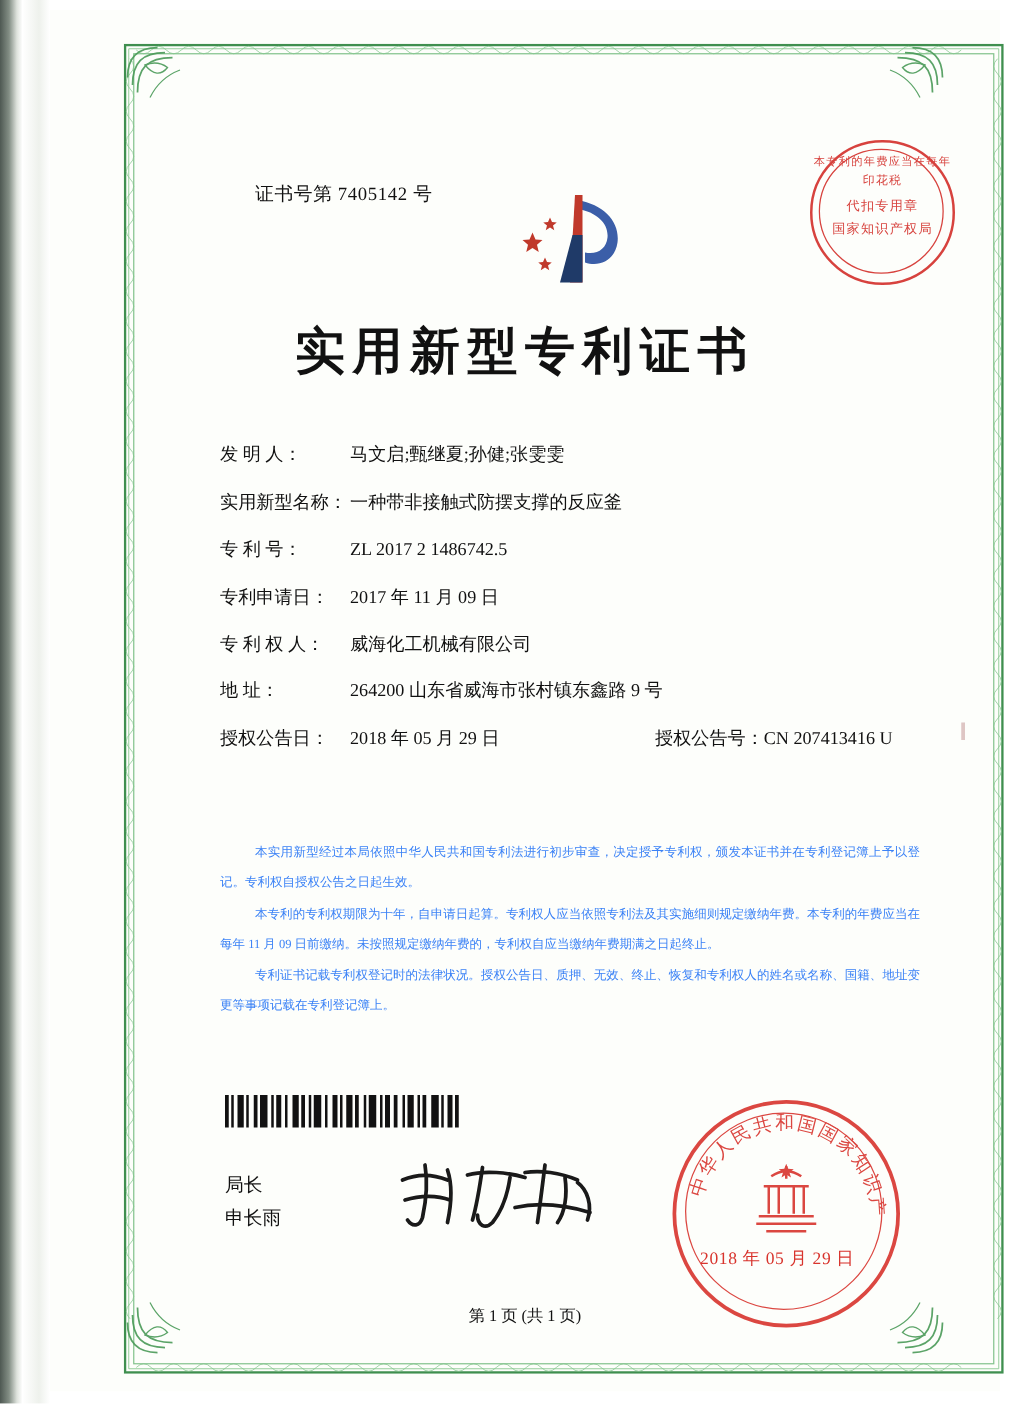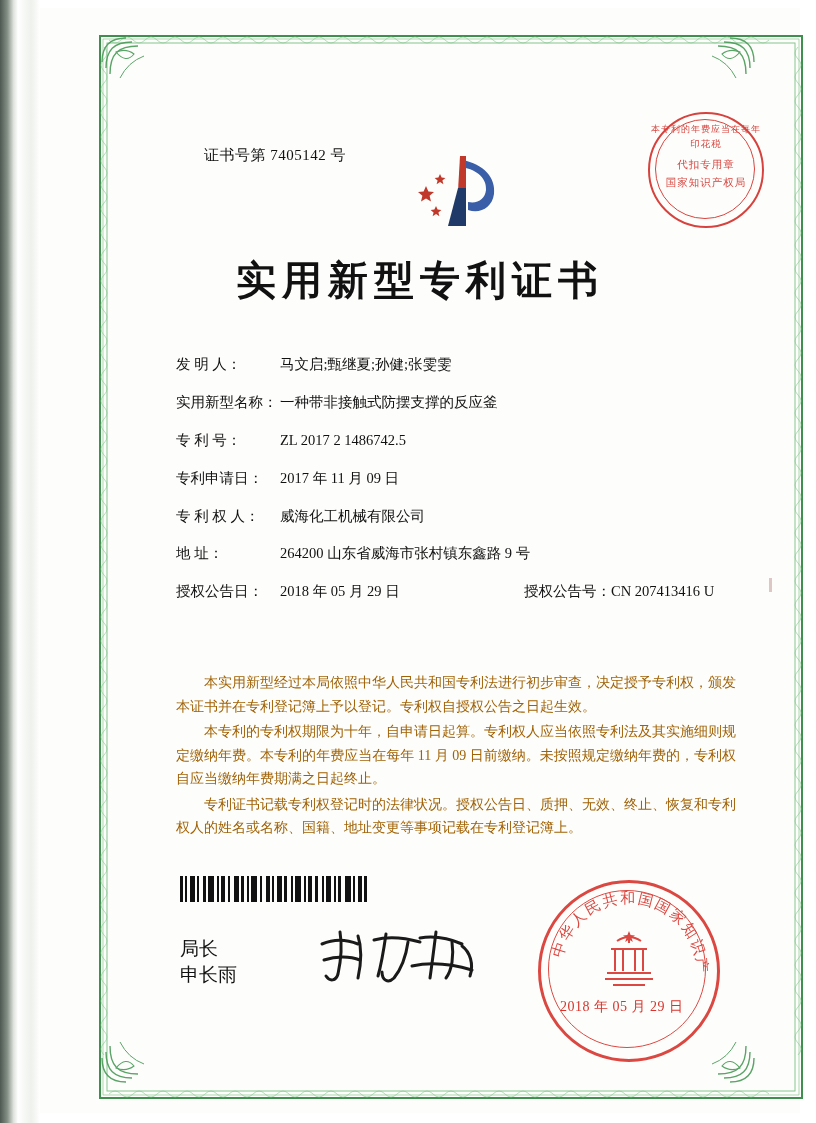--- a/index.html
+++ b/index.html
@@ -139,23 +139,23 @@
   }
   .pub-no {
     position: absolute;
     left: 348px; top: 0;
   }
 
   .paras {
     position: absolute;
     left: 136px; top: 663px;
     width: 560px;
-    font-size: 14px;
+    font-size: 10px;
     line-height: 23.5px;
-    color: #a16207;
+    color: #3b82f6;
     text-align: justify;
   }
   .paras p {
     margin: 0 0 2px 0;
     text-indent: 28px;
   }
 
   .barcode {
     position: absolute;
     left: 140px; top: 868px;
@@ -166,21 +166,21 @@
   }
   .barcode i {
     display: block;
     background: #111;
     height: 100%;
   }
 
   .sig-block {
     position: absolute;
     left: 140px; top: 928px;
-    font-size: 19px;
+    font-size: 15px;
     color: #111;
     line-height: 26px;
   }
   .signature {
     position: absolute;
     left: 272px; top: 918px;
     width: 180px; height: 62px;
     color: #111;
   }
 
@@ -466,15 +466,16 @@
           <path d="M18,12 q12,-8 24,0"></path>
         </g>
         <g fill="#d8342d">
           <polygon points="30,2 31.6,6 36,6.4 32.6,9 33.8,13 30,10.6 26.2,13 27.4,9 24,6.4 28.4,6"></polygon>
         </g>
       </svg>
       <div style="position:absolute;left:0;bottom:16px;width:176px;text-align:center;"></div>
     </div>
     <div class="seal-date">2018 年 05 月 29 日</div>
 
+    <div class="footer">第 1 页 (共 1 页)</div>
 
   </div>
 </div>
 
 </body></html>

